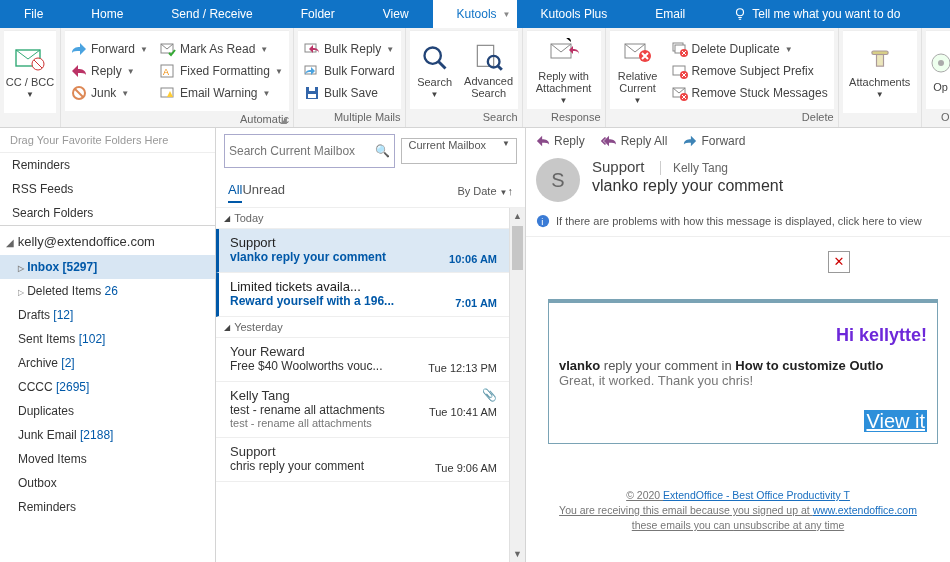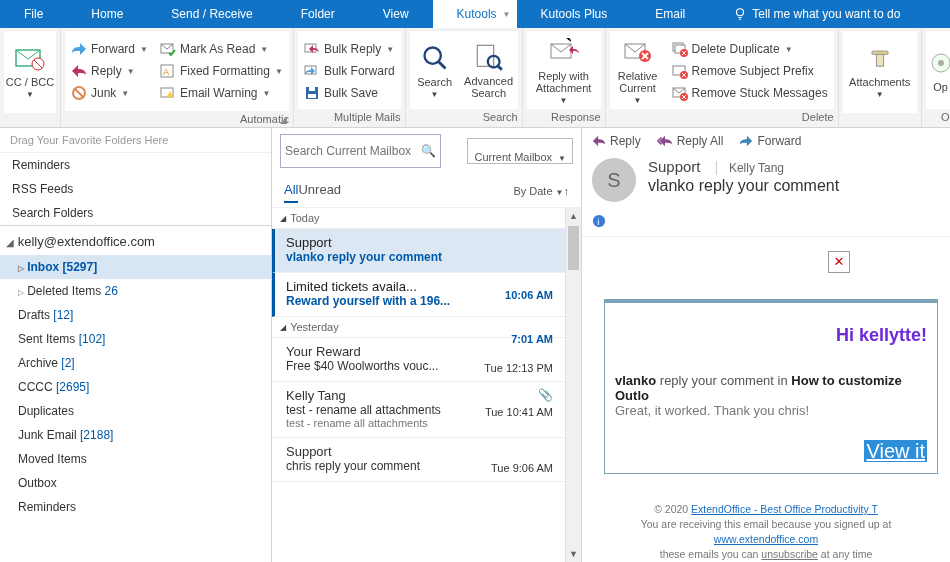--- a/index.html
+++ b/index.html
@@ -15,36 +15,36 @@
   .rgroup .body { flex:1; display:flex; align-items:flex-start; }
   .col { display:flex; flex-direction:column; gap:4px; justify-content:center; height:80px; padding:2px 4px; }
   .rbtn { display:flex; align-items:center; gap:4px; font-size:12px; color:#444; padding:1px 2px; cursor:pointer; white-space:nowrap; }
   .rbtn .ico { width:16px; height:16px; display:inline-flex; align-items:center; justify-content:center; }
   .rbtn .dd { font-size:8px; color:#666; margin-left:1px; }
   .bigbtn { display:flex; flex-direction:column; align-items:center; justify-content:center; width:64px; height:78px; font-size:11px; color:#444; text-align:center; gap:2px; cursor:pointer;}
   .bigbtn .ico { width:32px; height:32px; display:flex; align-items:center; justify-content:center; }
   .rgroup .dboxlauncher { font-size:9px; color:#888; align-self:flex-end; margin:-14px 2px 2px 0; cursor:pointer;}
 
   .workspace { display:flex; height:434px; }
-  .navpane { width:272px; border-right:1px solid #d4d4d4; display:flex; flex-direction:column; }
+  .navpane { width:216px; border-right:1px solid #d4d4d4; display:flex; flex-direction:column; }
   .drag-hint { font-size:11px; color:#999; padding:6px 10px; border-bottom:1px solid #eee;}
   .navitem { padding:5px 12px; font-size:12px; color:#333; cursor:pointer;}
   .navitem.sub { padding-left:18px; }
   .navsection { font-size:13px; padding:8px 6px 6px 6px; border-top:1px solid #d4d4d4; cursor:pointer;}
   .navsection .tri { font-size:10px; color:#666; margin-right:4px;}
   .navitem .count { color:#0058a8; }
   .navitem.active { background:#d8e6f3; }
   .navitem.bold { font-weight:bold; color:#0058a8;}
 
   .listpane { width:310px; border-right:1px solid #d4d4d4; display:flex; flex-direction:column; }
   .listhead { padding:6px 8px; display:flex; gap:6px; align-items:center; }
   .search { flex:1; border:1px solid #aac; height:26px; display:flex; align-items:center; padding:16px 4px;}
   .search input { border:none; outline:none; width:100%; font-size:12px; color:#666;}
   .search .mag { color:#86a; font-size:12px; margin-left:4px;}
-  .scope { border:1px solid #bbb; height:26px; display:flex; align-items:flex-end; padding:0 6px; font-size:11px; color:#555; gap:6px; cursor:pointer;margin-left:20px;}
+  .scope { border:1px solid #bbb; height:26px; display:flex; align-items:flex-start; padding:0 6px; font-size:11px; color:#555; gap:16px; cursor:pointer;}
   .filterrow { display:flex; align-items:center; padding:4px 12px; border-bottom:1px solid #eee;}
   .filterrow .tab { font-size:13px; color:#555; padding:4px 0; border-bottom:2px solid transparent; cursor:pointer;}
   .filterrow .tab.active { color:#0058a8; border-bottom-color:#0058a8;}
   .filterrow .spacer { flex:1; }
   .filterrow .sort { font-size:11px; color:#555; cursor:pointer;}
   .list-scroll { flex:1; overflow:hidden; position:relative;}
   .scrollbar { position:absolute; right:0; top:0; bottom:0; width:16px; background:#f0f0f0; border-left:1px solid #e0e0e0;}
   .scrollbar .thumb { position:absolute; left:2px; right:2px; top:18px; height:44px; background:#c6c6c6; }
   .scrollbar .arr { position:absolute; left:0; right:0; height:16px; text-align:center; font-size:9px; color:#666; line-height:16px; cursor:pointer;}
   .scrollbar .up { top:0; } .scrollbar .dn { bottom:0;}
@@ -52,45 +52,45 @@
   .dategroup { font-size:11px; color:#666; padding:4px 8px; border-bottom:1px solid #eee; display:flex; align-items:center; gap:4px; cursor:pointer;}
   .dategroup .tri { font-size:8px; color:#444;}
   .msg { border-bottom:1px solid #eee; padding:6px 10px 8px 14px; position:relative; cursor:pointer;}
   .msg .sender { font-size:13px; color:#333; }
   .msg .subj { font-size:12px; color:#333; }
   .msg .prev { font-size:11px; color:#777; white-space:nowrap; overflow:hidden; text-overflow:ellipsis;}
   .msg .time { position:absolute; right:12px; top:24px; font-size:11px; color:#333;}
   .msg.unread { border-left:3px solid #0058a8; padding-left:11px;}
   .msg.unread .sender { color:#222;}
   .msg.unread .subj { color:#0058a8; font-weight:bold;}
-  .msg.unread .time { color:#0058a8; font-weight:bold;margin-top:36px;}
+  .msg.unread .time { color:#0058a8; font-weight:bold;}
   .msg.selected { background:#dbe8f4; }
   .msg .attach-ico { position:absolute; right:12px; top:6px; color:#888;}
 
   .readpane { flex:1; display:flex; flex-direction:column; overflow:hidden;}
   .readactions { display:flex; gap:16px; padding:6px 10px; font-size:12px; color:#555;}
   .readactions .a { display:flex; align-items:center; gap:4px; cursor:pointer;}
   .readhdr { display:flex; padding:4px 10px 8px 10px; gap:12px;}
   .avatar { width:44px; height:44px; border-radius:50%; background:#c8c8c8; color:#666; display:flex; align-items:center; justify-content:center; font-size:20px;}
   .readmeta { flex:1; }
   .readmeta .from { font-size:15px; color:#444; }
   .readmeta .subject { font-size:16px; color:#333; margin-top:2px;}
   .readmeta .to { font-size:12px; color:#666; border-left:1px solid #ccc; margin-left:12px; padding-left:12px;}
   .infobar { display:flex; align-items:center; gap:6px; font-size:11px; color:#555; padding:4px 10px 8px 10px;}
   .body { flex:1; background:#fff; overflow:hidden; border-top:1px solid #eee; position:relative;}
   .bodyinner { padding:12px 6px 0 6px; }
   .broken { position:absolute; right:100px; top:14px; width:22px; height:22px; border:1px solid #999; text-align:center; color:#c00; font-size:13px; line-height:20px;}
   .panel { margin:50px 6px 0 16px; border:1px solid #7aa3b5; border-top-width:4px; padding:22px 10px 10px 10px;}
   .panel .hi { text-align:right; font-size:18px; font-weight:bold; color:#6d28d9;}
-  .panel .line1 { margin-top:27px; font-size:13px; color:#555;}
+  .panel .line1 { margin-top:12px; font-size:13px; color:#555;}
   .panel .line1 b { color:#222;}
   .panel .line2 { font-size:13px; color:#777; }
   .panel .viewit { display:block; text-align:right; margin-top:22px;}
   .panel .viewit span { background:#2d8fda; color:#fff; font-size:20px; text-decoration:underline; padding:0 2px;}
-  .footer { margin-top:28px; font-size:10.5px; color:#777; text-align:center; line-height:15px;}
+  .footer { margin-top:44px; font-size:10.5px; color:#777; text-align:center; line-height:15px;text-decoration:underline;}
   .footer a { color:#1a6fc0; text-decoration:underline;}
   svg { display:block; }
 </style>
 </head>
 <body>
 
 <div class="menubar">
   <div class="item">File</div>
   <div class="item">Home</div>
   <div class="item">Send / Receive</div>
@@ -494,20 +494,21 @@
         <div class="subject">vlanko reply your comment</div>
       </div>
     </div>
     <div class="infobar">
       <span>
           <svg width="14" height="14" viewBox="0 0 16 16">
             <circle cx="8" cy="8" r="7" fill="#3a7bd5"></circle>
             <text x="6" y="12" fill="#fff" font-size="11" font-family="Georgia">i</text>
           </svg>
         </span>
+      <span>If there are problems with how this message is displayed, click here to view</span>
     </div>
     <div class="body">
       <div class="bodyinner">
         <div class="broken">✕</div>
         <div class="panel">
           <div class="hi">Hi kellytte!</div>
           <div class="line1"><b>vlanko</b><span> reply your comment in </span><b>How to customize Outlo</b></div>
           <div class="line2">Great, it worked. Thank you chris!</div>
           <div class="viewit"><span>View it</span></div>
         </div>

